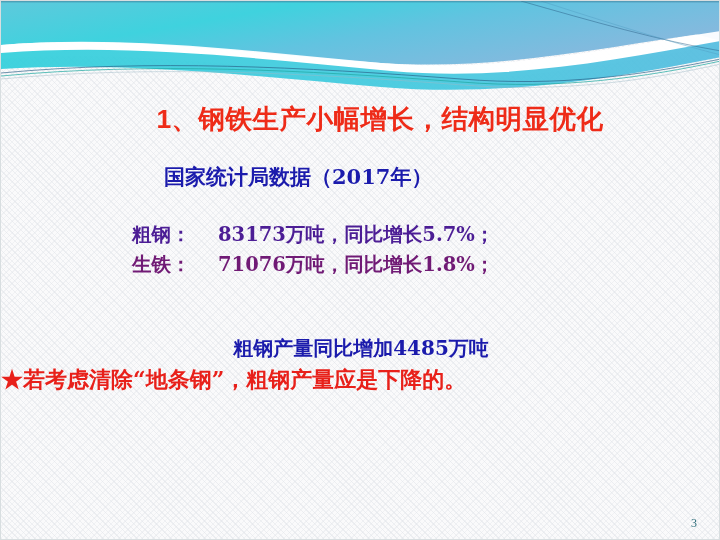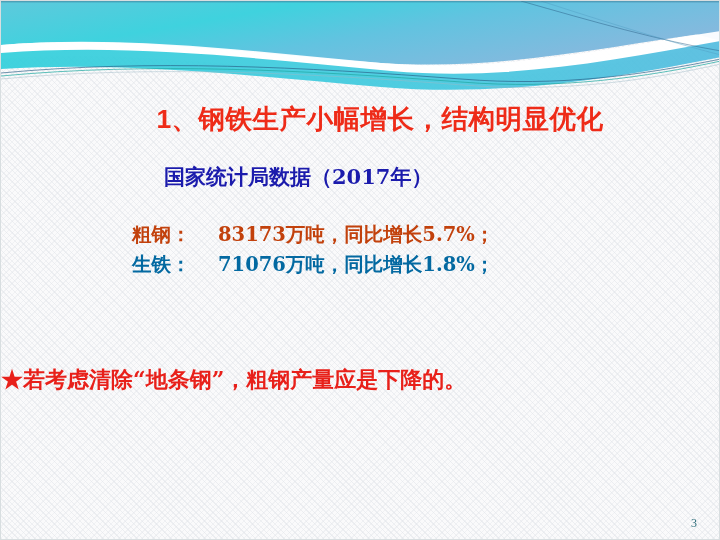--- a/index.html
+++ b/index.html
@@ -85,22 +85,22 @@
     font-weight: bold;
     line-height: 30px;
     white-space: nowrap;
     font-family: "DejaVu Serif", "Liberation Serif", serif;
   }
   .stat-row .stat-label {
     display: inline-block;
     min-width: 86px;
   }
   .stat-row .stat-value { }
-  .stat-row.accent-red  { color: #c2410c; }
-  .stat-row.accent-blue { color: #0369a1; }
+  .stat-row.accent-red  { color: #4c1d95; }
+  .stat-row.accent-blue { color: #701a75; }
 
   #summary-line {
     position: absolute;
     top: 334px;
     left: 0;
     width: 720px;
     text-align: center;
     color: #1b1bac;
     font-size: 20px;
     font-weight: bold;
@@ -187,20 +187,21 @@
         <span class="stat-label">粗钢：</span><span class="stat-value">83173万吨，同比增长5.7%；</span>
       </div>
 
       <div class="stat-row accent-blue">
         <span class="stat-label">生铁：</span><span class="stat-value">71076万吨，同比增长1.8%；</span>
       </div>
 
 
     </div>
 
+    <div id="summary-line">粗钢产量同比增加4485万吨</div>
 
     <div id="caution-line">★若考虑清除“地条钢”，粗钢产量应是下降的。</div>
 
   </div>
 
   <div id="page-number">3</div>
 
 </div>
 
 </body></html>

